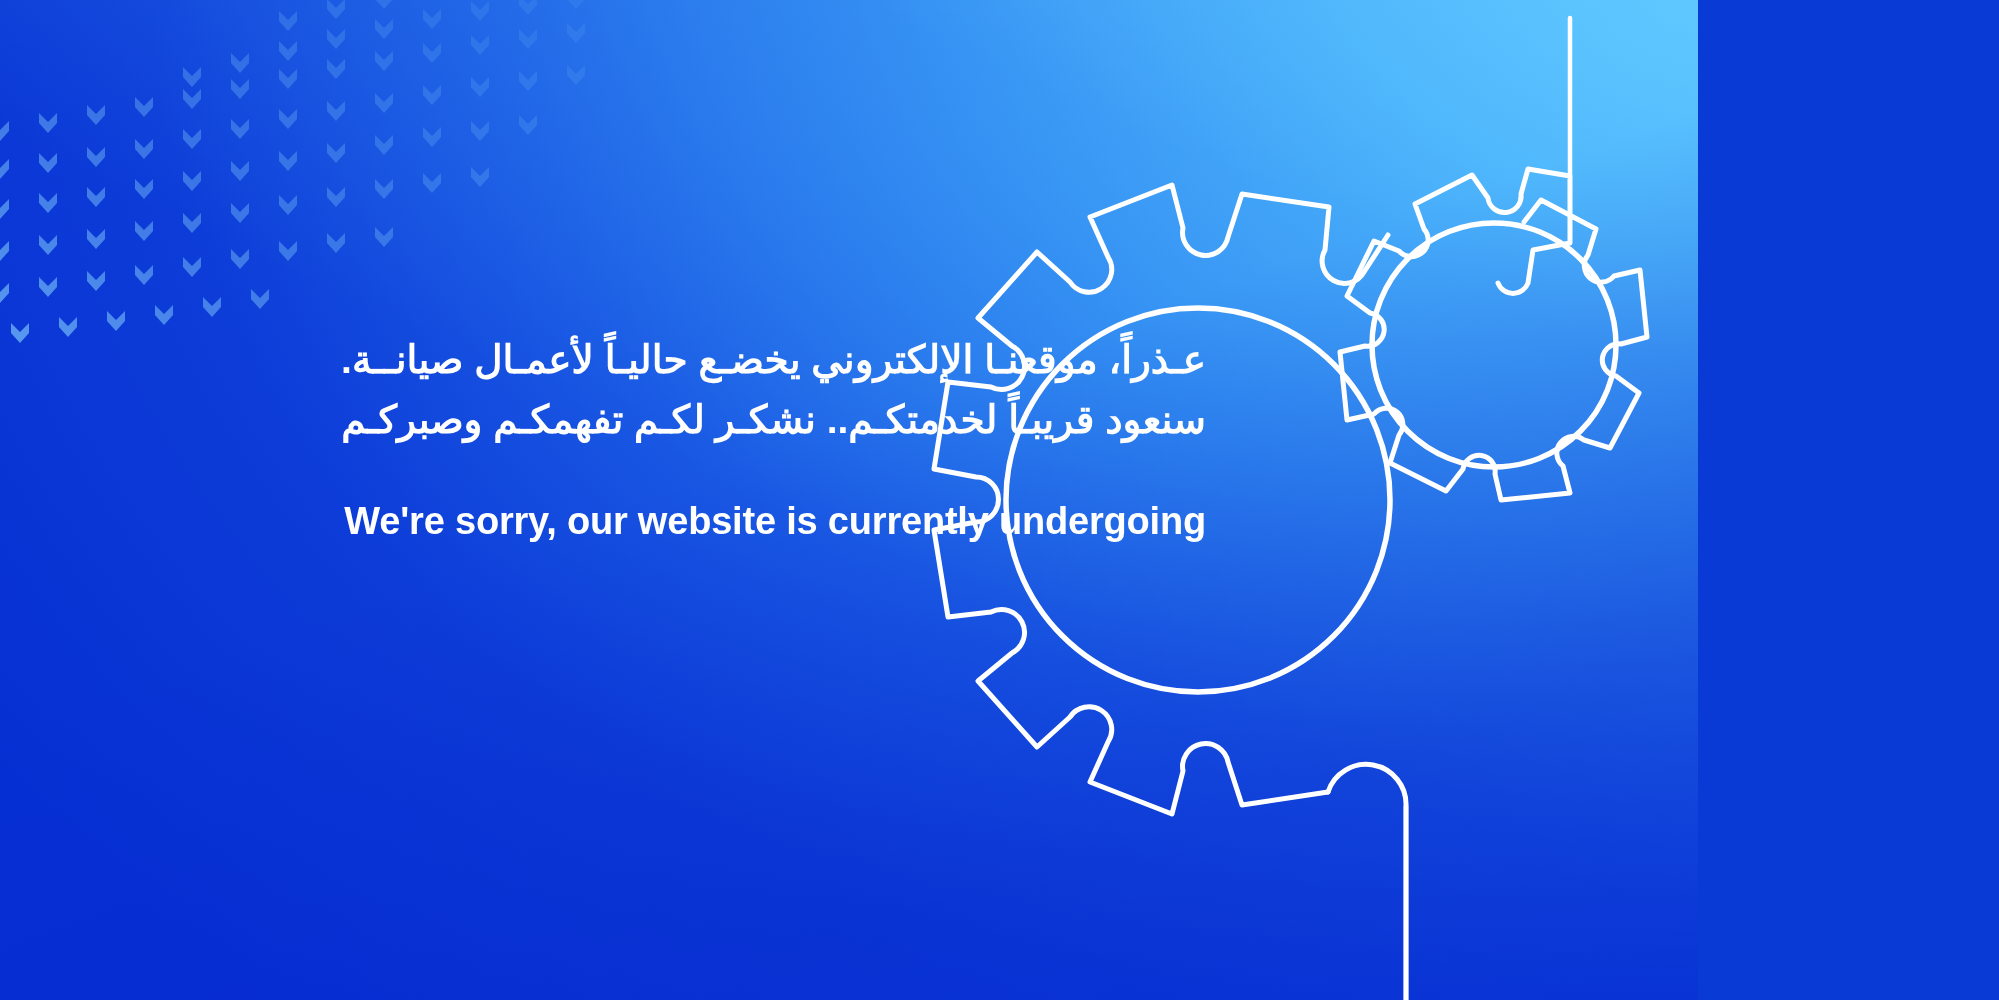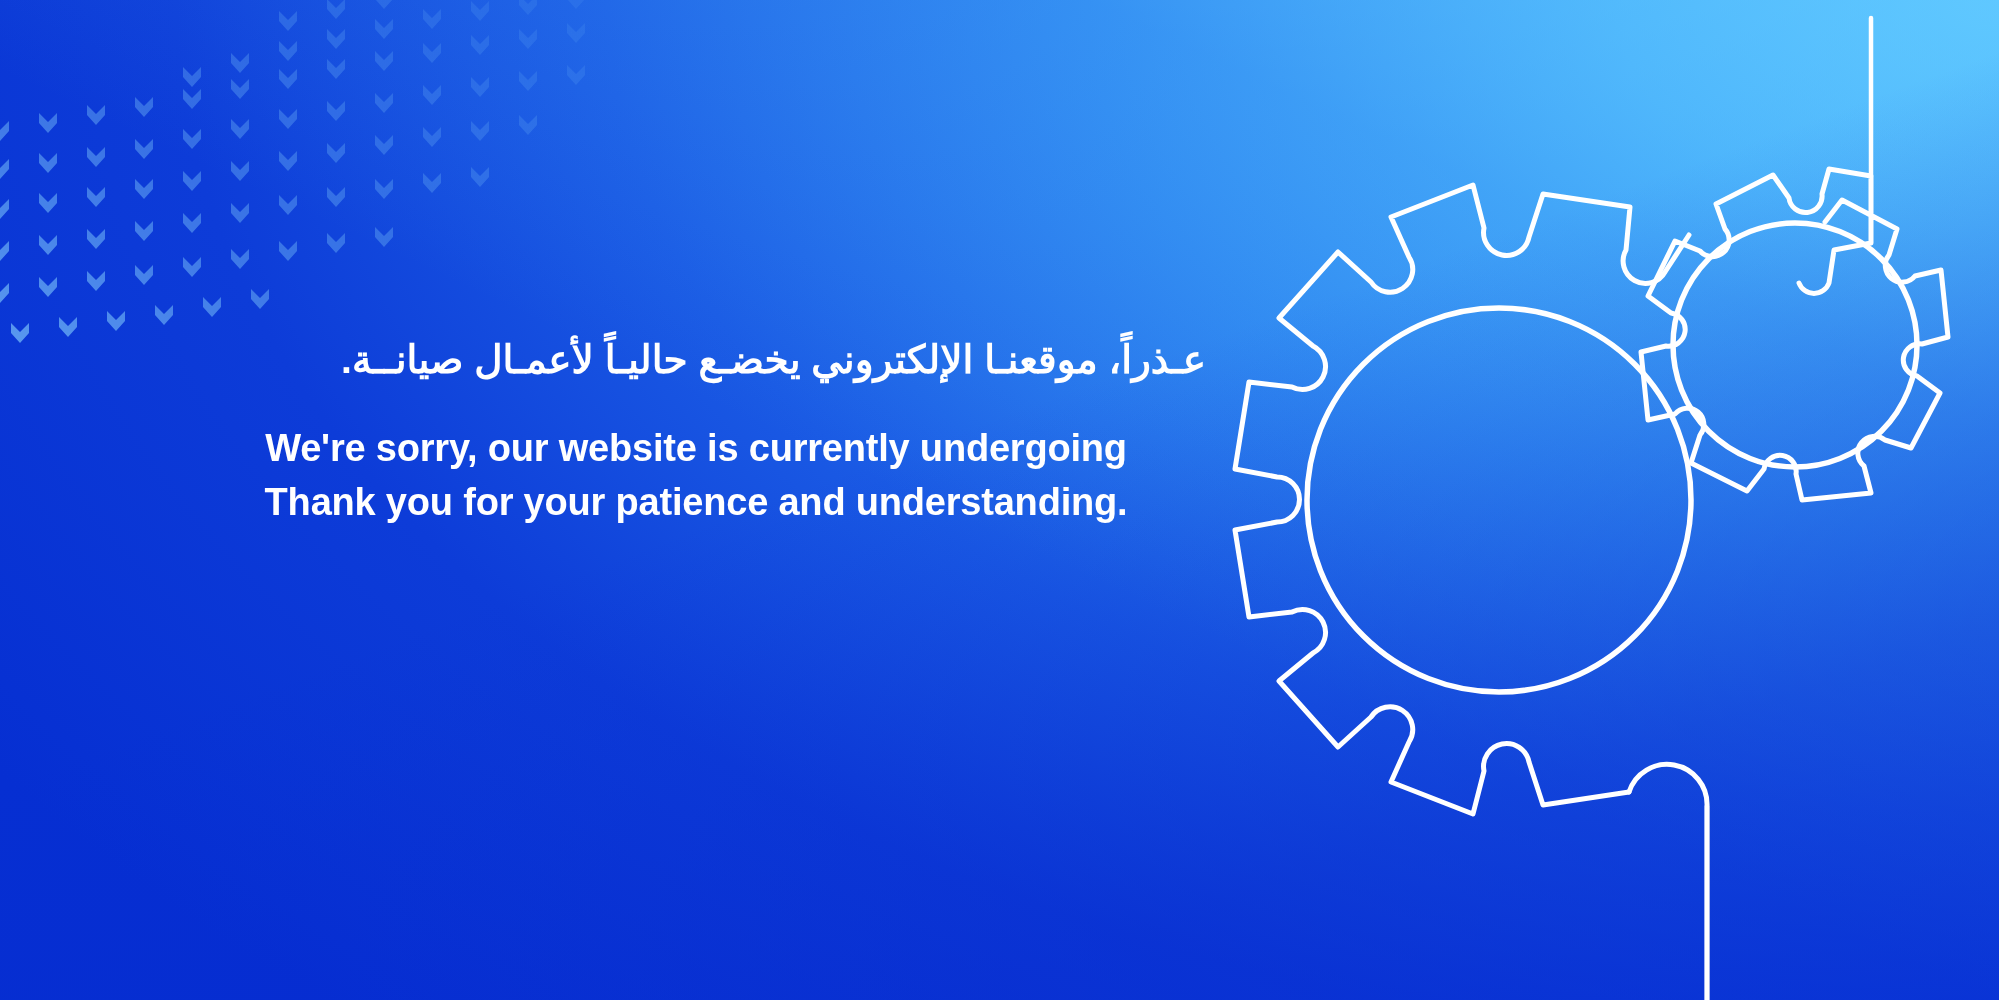--- a/index.html
+++ b/index.html
@@ -2,21 +2,21 @@
 <html><head>
 <meta charset="utf-8">
 <style>
   html, body {
     margin: 0;
     padding: 0;
     background: #0a3ad6;
   }
   #page {
     position: relative;
-    width: 1999px;
+    width: 1698px;
     height: 1000px;
     overflow: hidden;
     font-family: "Liberation Sans", sans-serif;
     background:
       radial-gradient(120% 140% at 100% 0%, #5ec8ff 0%, #4bb4fb 16%, #2e86f0 38%, #1a5ae4 58%, #0d3cd8 76%, #062fd2 100%);
   }
   
   #page .tint-a {
     position: absolute; inset: 0;
     background: linear-gradient(205deg, rgba(96,200,255,0.62) 0%, rgba(70,170,250,0.30) 22%, rgba(20,80,220,0.0) 52%);
@@ -63,23 +63,23 @@
   }
   .ar-line {
     font-size: 39px;
     line-height: 1.55;
     font-weight: 600;
     letter-spacing: 0px;
     white-space: nowrap;
     color: #ffffff;
   }
   .en-block {
-    margin-top: 32px;
+    margin-top: 44px;
     direction: ltr;
-    text-align: center;
+    text-align: right;
   }
   .en-line {
     font-size: 38px;
     line-height: 1.42;
     font-weight: 700;
     letter-spacing: -0.2px;
     white-space: nowrap;
     color: #ffffff;
   }
 </style>
@@ -304,22 +304,22 @@
         <circle cx="400" cy="500" r="192" stroke-width="5.5"></circle>
       </g>
 
     </g>
   </svg>
 
   <div class="copy">
 
     <div class="ar-block">
       <div class="ar-line">عـذراً، موقعنـا الإلكتروني يخضـع حاليـاً لأعمـال صيانــة.</div>
+      <div class="ar-line">سنعود قريبـاً لخدمتكـم.. نشكـر لكـم تفهمكـم وصبركـم</div>
     </div>
 
     <div class="en-block">
       <div class="en-line">We're sorry, our website is currently undergoing</div>
-      <div class="en-line">Thank you for your patience and understanding.</div>
     </div>
 
   </div>
 
 </div>
 
 </body></html>

